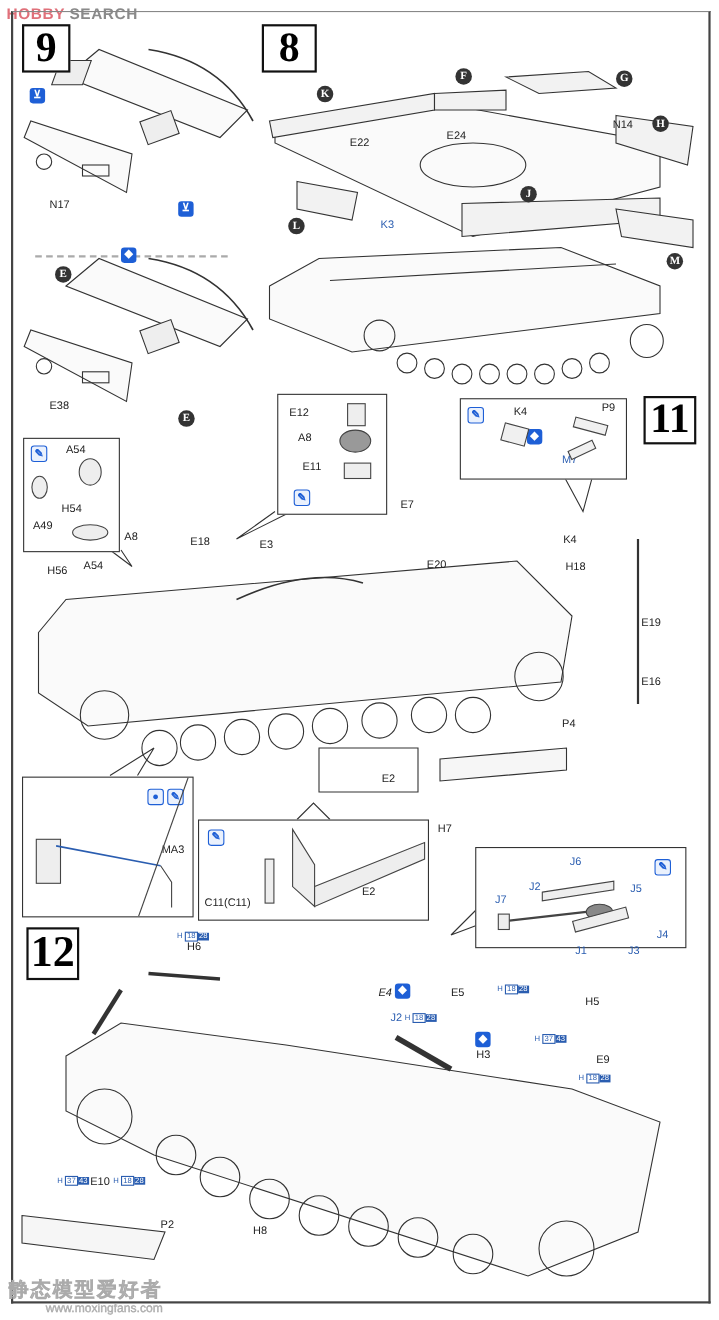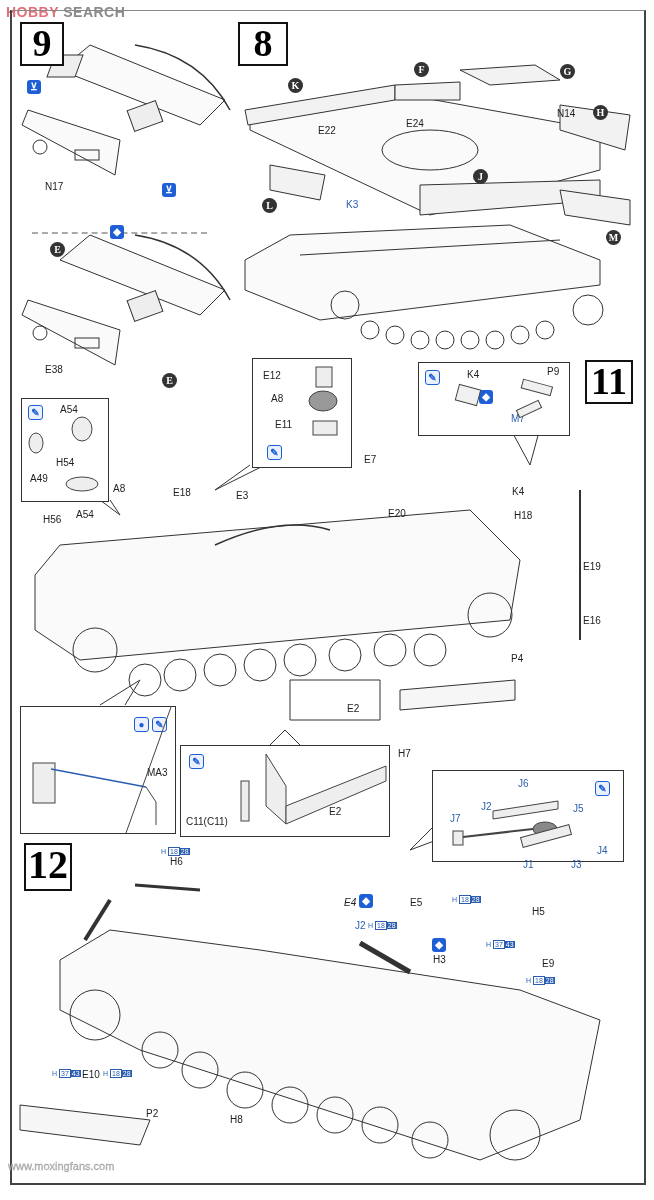--- a/index.html
+++ b/index.html
@@ -281,14 +281,15 @@
   <span>H</span> <span class="n1">37</span><span class="n2">43</span>
 </div>
 <div class="lbl" style="left:82px;top:1069px;">E10</div>
 <div class="paint" style="left:103px;top:1070px;">
   <span>H</span> <span class="n1">18</span><span class="n2">28</span>
 </div>
 <div class="lbl" style="left:146px;top:1108px;">P2</div>
 <div class="lbl" style="left:191px;top:1114px;padding-left:39px;">H8</div>
 
 <div class="watermark-bot">
+  <div class="cn">静态模型爱好者</div>
   <div class="url">www.moxingfans.com</div>
 </div>
 
 </body></html>

